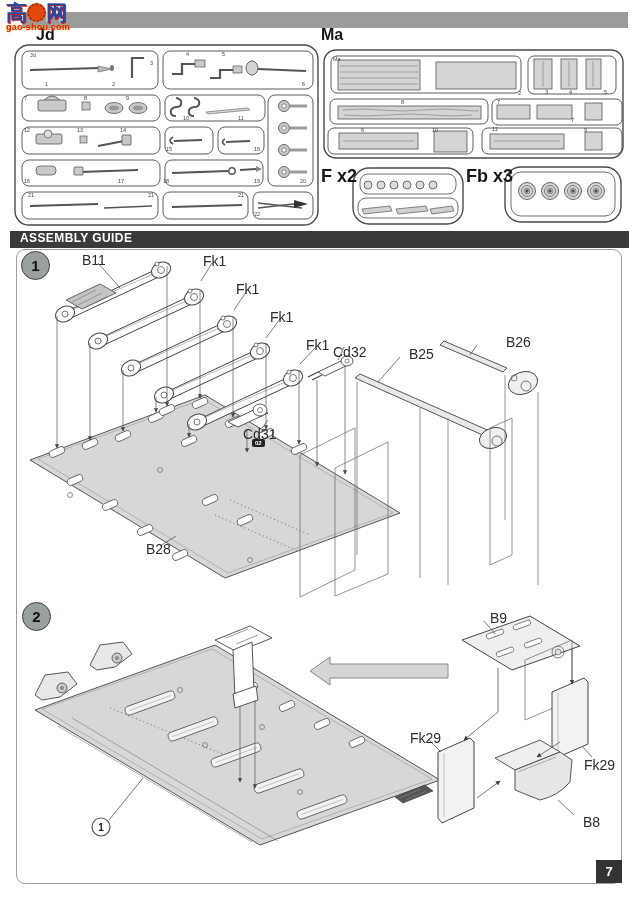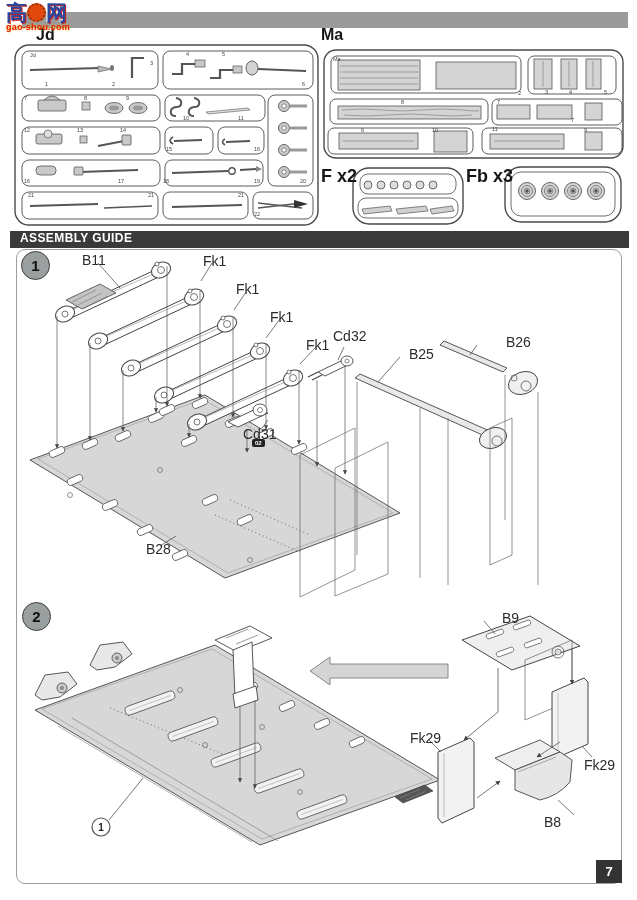--- a/index.html
+++ b/index.html
@@ -489,28 +489,28 @@
           <line x1="574" y1="815" x2="558" y2="800"></line>
       </g>
     </g>
   </svg>
 
   <span class="abs lbl" style="left:82px;top:252px;">B11</span>
   <span class="abs lbl" style="left:203px;top:253px;">Fk1</span>
   <span class="abs lbl" style="left:236px;top:281px;">Fk1</span>
   <span class="abs lbl" style="left:270px;top:309px;">Fk1</span>
   <span class="abs lbl" style="left:306px;top:337px;">Fk1</span>
-  <span class="abs lbl" style="left:333px;top:328px;">Cd32</span>
+  <span class="abs lbl" style="left:333px;top:344px;">Cd32</span>
   <span class="abs lbl" style="left:390px;top:346px;padding-left:19px;">B25</span>
   <span class="abs lbl" style="left:466px;top:334px;margin-left:40px;">B26</span>
   <span class="abs lbl" style="left:243px;top:426px;">Cd31</span>
   <span class="abs badge" style="left:252px;top:439px;">02</span>
   <span class="abs lbl" style="left:146px;top:541px;text-align:center;">B28</span>
 
-  <span class="abs lbl" style="left:470px;top:610px;padding-left:32px;">B9</span>
+  <span class="abs lbl" style="left:458px;top:610px;padding-left:32px;">B9</span>
   <span class="abs lbl" style="left:410px;top:730px;">Fk29</span>
   <span class="abs lbl" style="left:584px;top:757px;">Fk29</span>
-  <span class="abs lbl" style="left:544px;top:814px;text-align:center;">B8</span>
+  <span class="abs lbl" style="left:583px;top:814px;text-align:center;">B8</span>
 
   <div id="pagenum" class="abs">
     <span>7</span>
   </div>
 </div>
 
 </body></html>

